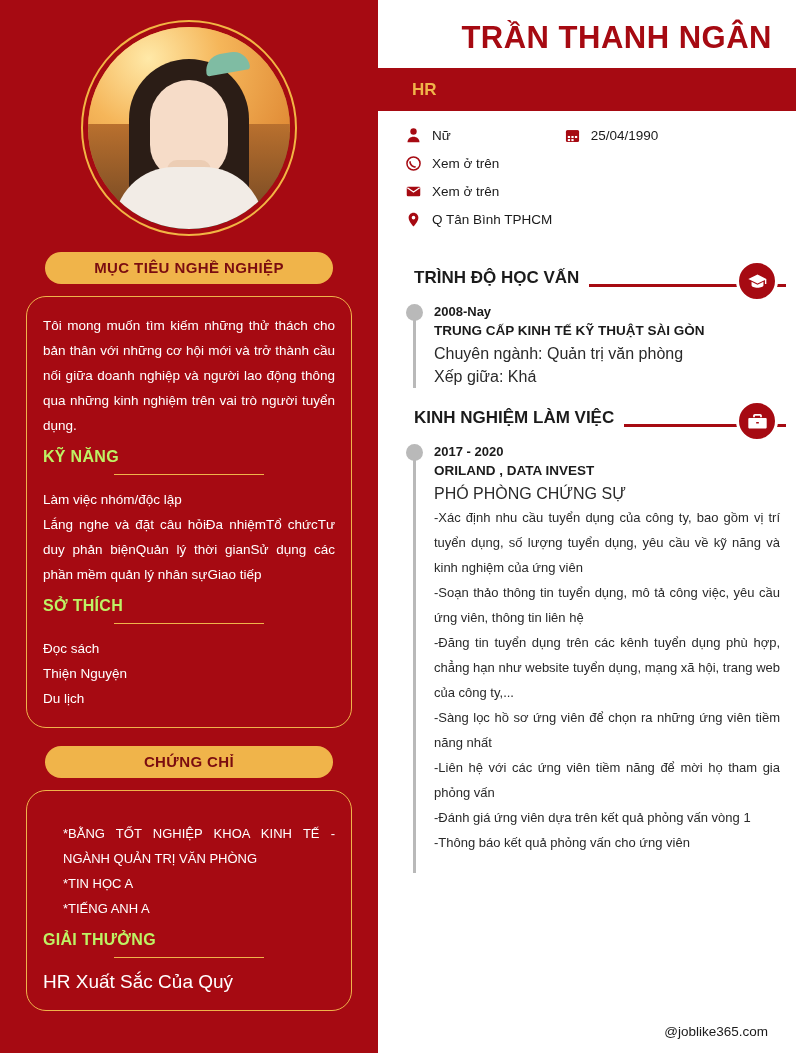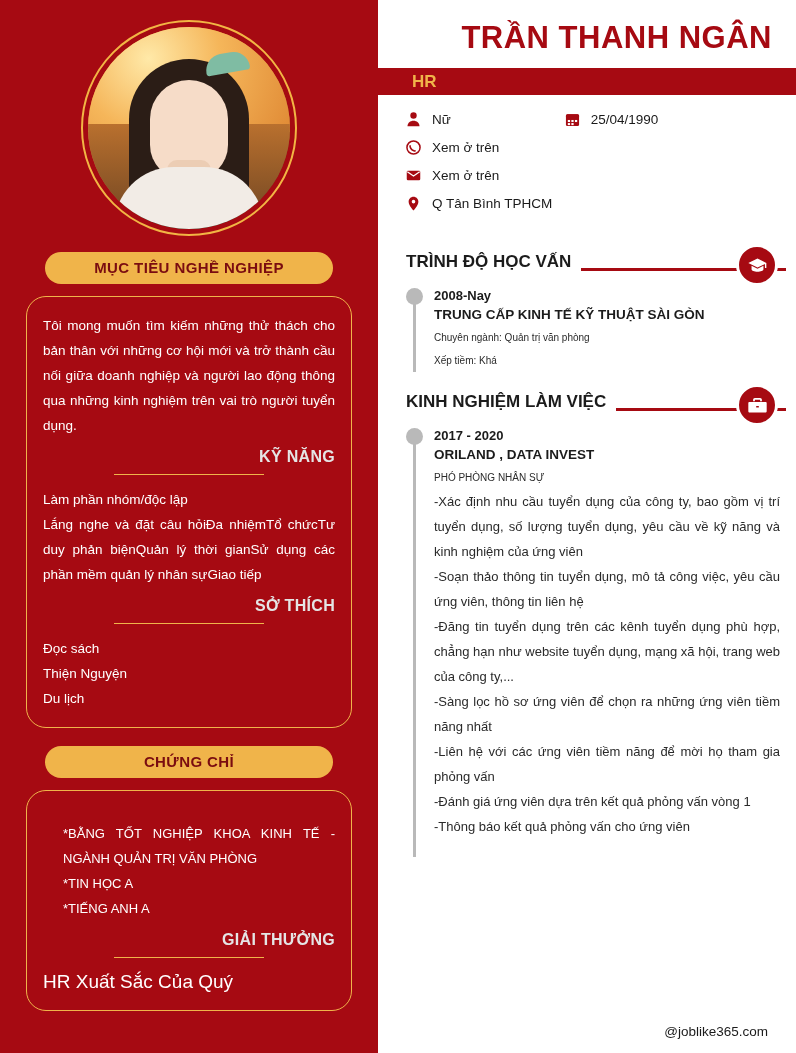--- a/index.html
+++ b/index.html
@@ -100,24 +100,24 @@
     margin-bottom: 18px;
   }
   .box-goal { padding-top: 16px; }
   .goal-text {
     font-size: 13.5px;
     line-height: 25px;
     text-align: justify;
     color: #ffffff;
   }
   .sec-head {
-    text-align: right;
+    text-align: left;
     font-weight: bold;
     font-size: 16px;
-    color: #e5e5e5;
+    color: #bef264;
     letter-spacing: .3px;
     margin: 10px 0 4px 0;
   }
   .sec-rule {
     width: 150px;
     height: 1px;
     background: #f0b44a;
     margin: 8px auto 12px auto;
   }
   .left-line {
@@ -151,21 +151,21 @@
   }
   .name {
     font-size: 31px;
     font-weight: bold;
     color: #a60a12;
     letter-spacing: .5px;
     line-height: 40px;
   }
   .role-bar {
     margin-top: 10px;
-    height: 27px;
+    height: 43px;
     background: #a60a12;
     display: flex;
     align-items: center;
     position: relative;
   }
   .role-bar .role {
     color: #f0b44a;
     font-weight: bold;
     font-size: 17px;
     padding-left: 34px;
@@ -206,21 +206,21 @@
     height: 40px;
   }
   .r-head-title {
     position: relative;
     z-index: 3;
     display: inline-block;
     font-size: 17px;
     font-weight: bold;
     color: #1b1b1b;
     background: #ffffff;
-    padding: 0 10px 0 28px;
+    padding: 0 10px 0 36px;
     line-height: 40px;
   }
   .r-head-rule {
     position: absolute;
     left: 20px; right: 10px; top: 26px;
     height: 3px;
     background: #a60a12;
     z-index: 1;
   }
   .r-head-badge {
@@ -249,21 +249,21 @@
   }
   .tl-dot {
     position: absolute;
     left: 0; top: 6px;
     width: 17px; height: 17px;
     border-radius: 50%;
     background: #b9b9b9;
   }
   .tl-date { font-size: 13px; font-weight: bold; color: #1b1b1b; margin-bottom: 4px; }
   .tl-org { font-size: 13.5px; font-weight: bold; color: #1b1b1b; margin-bottom: 4px; }
-  .tl-sub { font-size: 10px; color: #2a2a2a; line-height: 23px; }
+  .tl-sub { font-size: 16px; color: #2a2a2a; line-height: 23px; }
   .tl-body { font-size: 13px; color: #2a2a2a; line-height: 25px; text-align: justify; padding-right: 16px; }
 
   .footer {
     position: absolute;
     right: 28px;
     bottom: 14px;
     font-size: 13.5px;
     color: #1b1b1b;
   }
   .exp-block { padding-bottom: 18px; }
@@ -287,21 +287,21 @@
           <div class="body"></div>
         </div>
       </div>
 
       <div class="section-pill">MỤC TIÊU NGHỀ NGHIỆP</div>
       <div class="left-box box-goal">
         <div class="goal-text">Tôi mong muốn tìm kiếm những thử thách cho bản thân với những cơ hội mới và trở thành cầu nối giữa doanh nghiệp và người lao động thông qua những kinh nghiệm trên vai trò người tuyển dụng.</div>
 
         <div class="sec-head">KỸ NĂNG</div>
         <div class="sec-rule"></div>
-        <div class="left-line">Làm phần nhóm/độc lập</div>
+        <div class="left-line">Làm việc nhóm/độc lập</div>
         <div class="skills-text">Lắng nghe và đặt câu hỏiĐa nhiệmTổ chứcTư duy phản biệnQuản lý thời gianSử dụng các phần mềm quản lý nhân sựGiao tiếp</div>
 
         <div class="sec-head">SỞ THÍCH</div>
         <div class="sec-rule"></div>
         <div class="left-line">Đọc sách</div>
         <div class="left-line">Thiện Nguyện</div>
         <div class="left-line">Du lịch</div>
       </div>
 
       <div class="section-pill">CHỨNG CHỈ</div>
@@ -393,40 +393,40 @@
           </svg>
       </div>
     </div>
 
     <div class="timeline">
       <div class="tl-line"></div>
       <div class="tl-dot"></div>
       <div class="tl-date">2008-Nay</div>
       <div class="tl-org">TRUNG CẤP KINH TẾ KỸ THUẬT SÀI GÒN</div>
       <div class="tl-sub">Chuyên ngành: Quản trị văn phòng</div>
-      <div class="tl-sub">Xếp tiềm: Khá</div>
+      <div class="tl-sub">Xếp giữa: Khá</div>
     </div>
 
     <div class="r-head-wrap">
       <div class="r-head-rule"></div>
       <div class="r-head-title">KINH NGHIỆM LÀM VIỆC</div>
       <div class="r-head-badge">
         <svg width="21" height="21" viewBox="0 0 24 24" fill="#ffffff">
             <path d="M9 3.5h6c1.1 0 2 .9 2 2V7h-2V5.5H9V7H7V5.5c0-1.1.9-2 2-2z"></path>
             <path d="M2.5 8h19c.6 0 1 .4 1 1v9.5c0 .8-.7 1.5-1.5 1.5H3c-.8 0-1.5-.7-1.5-1.5V9c0-.6.4-1 1-1zm8 4.6v1.8h3v-1.8h-3z"></path>
           </svg>
       </div>
     </div>
 
     <div class="timeline exp-block">
       <div class="tl-line"></div>
       <div class="tl-dot"></div>
       <div class="tl-date">2017 - 2020</div>
       <div class="tl-org">ORILAND , DATA INVEST</div>
-      <div class="tl-sub">PHÓ PHÒNG NHÂN SỰ</div>
+      <div class="tl-sub">PHÓ PHÒNG CHỨNG SỰ</div>
       <div class="tl-body">-Xác định nhu cầu tuyển dụng của công ty, bao gồm vị trí tuyển dụng, số lượng tuyển dụng, yêu cầu về kỹ năng và kinh nghiệm của ứng viên</div>
       <div class="tl-body">-Soạn thảo thông tin tuyển dụng, mô tả công việc, yêu cầu ứng viên, thông tin liên hệ</div>
       <div class="tl-body">-Đăng tin tuyển dụng trên các kênh tuyển dụng phù hợp, chẳng hạn như website tuyển dụng, mạng xã hội, trang web của công ty,...</div>
       <div class="tl-body">-Sàng lọc hồ sơ ứng viên để chọn ra những ứng viên tiềm năng nhất</div>
       <div class="tl-body">-Liên hệ với các ứng viên tiềm năng để mời họ tham gia phỏng vấn</div>
       <div class="tl-body">-Đánh giá ứng viên dựa trên kết quả phỏng vấn vòng 1</div>
       <div class="tl-body">-Thông báo kết quả phỏng vấn cho ứng viên</div>
     </div>
 
     <div class="footer">@joblike365.com</div>

